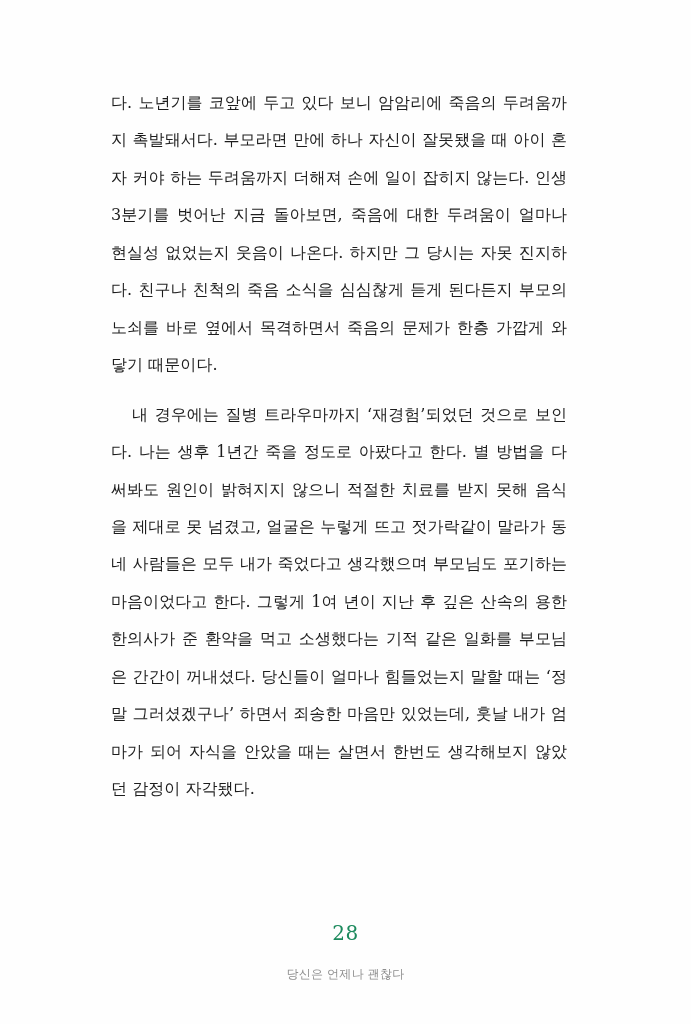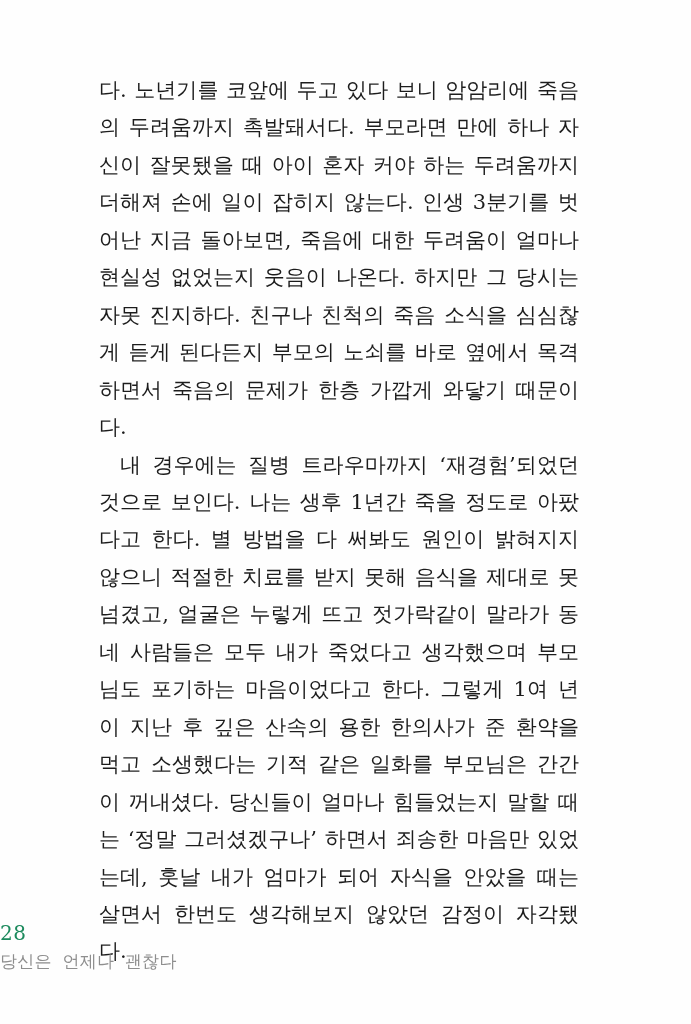--- a/index.html
+++ b/index.html
@@ -26,59 +26,60 @@
   }
 
   #text-column {
     position: absolute;
     left: 99px;
     top: 72px;
     width: 480px;
   }
 
   .para {
-    margin: 0;
+    margin: 12px;
     padding: 0;
-    font-size: 21px;
+    font-size: 16px;
     line-height: 37.45px;
     color: #1c1c1c;
     text-align: justify;
     text-justify: inter-character;
     word-break: break-all;
     letter-spacing: 0.05px;
     -webkit-font-smoothing: antialiased;
   }
 
   .para.indent {
     text-indent: 21px;
   }
 
   
   #footer {
     position: absolute;
     left: 0;
     top: 920px;
     width: 691px;
+    text-align: center;
   }
 
   #page-number {
     font-size: 20px;
     line-height: 26px;
     color: #1c8a5d;
     letter-spacing: 0.6px;
     font-family: "DejaVu Serif", "Liberation Serif", serif;
   }
 
   #book-title {
-    margin-top: 8px;
-    font-size: 17px;
+    margin-top: 20px;
+    font-size: 12px;
     line-height: 17px;
     color: #8e8e8e;
     letter-spacing: 0.3px;
-    font-family: Liberation Mono, monospace;
+    font-family: Liberation Sans, sans-serif;
   }
 </style>
 </head>
 <body>
 
 <div id="page" style="background: rgb(254, 254, 254);">
 
   <div id="text-column">
     <p class="para" style="color: rgb(28, 28, 28);">다. 노년기를 코앞에 두고 있다 보니 암암리에 죽음의 두려움까지 촉발돼서다. 부모라면 만에 하나 자신이 잘못됐을 때 아이 혼자 커야 하는 두려움까지 더해져 손에 일이 잡히지 않는다. 인생 3분기를 벗어난 지금 돌아보면, 죽음에 대한 두려움이 얼마나 현실성 없었는지 웃음이 나온다. 하지만 그 당시는 자못 진지하다. 친구나 친척의 죽음 소식을 심심찮게 듣게 된다든지 부모의 노쇠를 바로 옆에서 목격하면서 죽음의 문제가 한층 가깝게 와닿기 때문이다.</p>
     <p class="para indent" style="color: rgb(28, 28, 28);">내 경우에는 질병 트라우마까지 ‘재경험’되었던 것으로 보인다. 나는 생후 1년간 죽을 정도로 아팠다고 한다. 별 방법을 다 써봐도 원인이 밝혀지지 않으니 적절한 치료를 받지 못해 음식을 제대로 못 넘겼고, 얼굴은 누렇게 뜨고 젓가락같이 말라가 동네 사람들은 모두 내가 죽었다고 생각했으며 부모님도 포기하는 마음이었다고 한다. 그렇게 1여 년이 지난 후 깊은 산속의 용한 한의사가 준 환약을 먹고 소생했다는 기적 같은 일화를 부모님은 간간이 꺼내셨다. 당신들이 얼마나 힘들었는지 말할 때는 ‘정말 그러셨겠구나’ 하면서 죄송한 마음만 있었는데, 훗날 내가 엄마가 되어 자식을 안았을 때는 살면서 한번도 생각해보지 않았던 감정이 자각됐다.</p>

